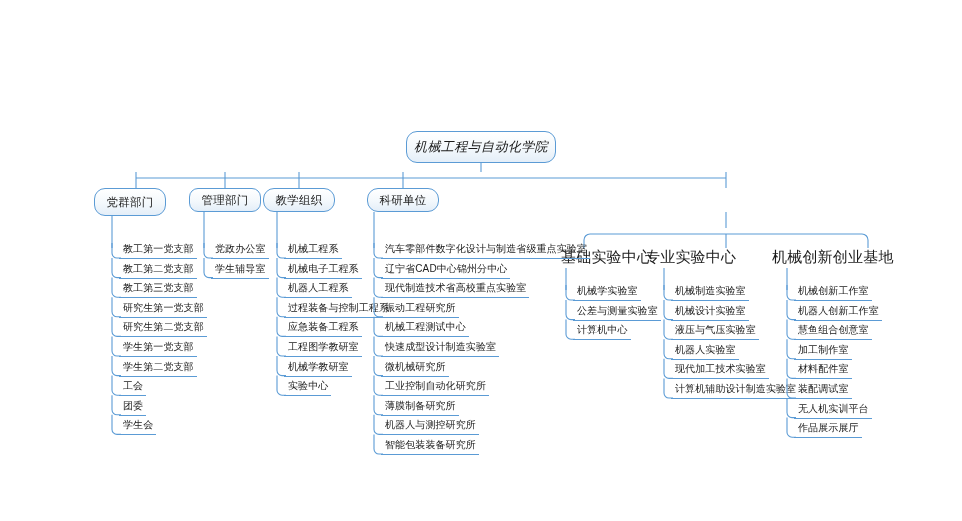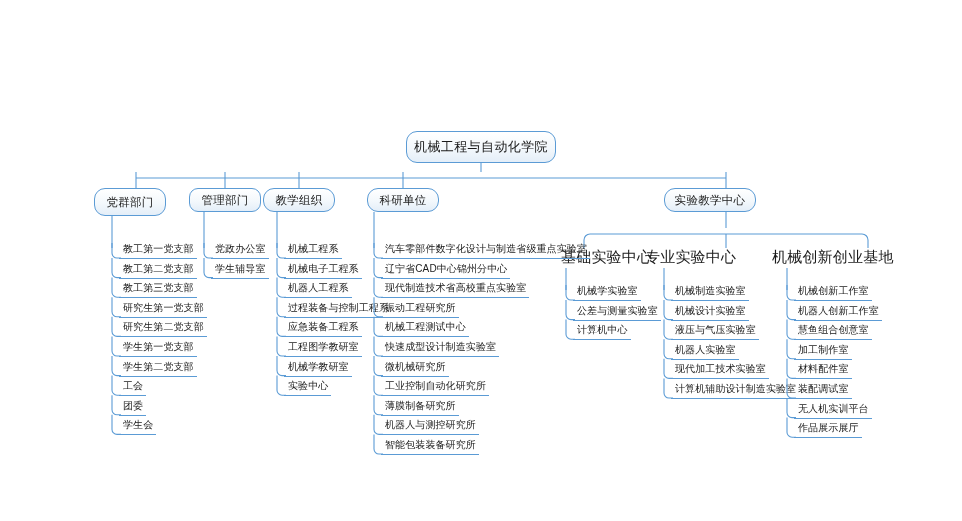--- a/index.html
+++ b/index.html
@@ -104,38 +104,35 @@
     <path d="M584,240 L584,248"></path>
     <path d="M726,234 L726,248"></path>
     <path d="M862,234 A6,6 0 0 1 868,240"></path>
     <path d="M868,240 L868,248"></path>
 
     <path d="M566,268 L566,290"></path>
     <path d="M664,268 L664,290"></path>
     <path d="M787,268 L787,290"></path>
   </svg>
 
-  <div class="node-box node-root" style="left:406px; top:131px; width:150px; height:32px;">
+  <div class="node-box node-root" style="left:406px; top:131px; width:150px; height:32px;font-style:italic;">
     <span>机械工程与自动化学院</span>
   </div>
 
   <div class="node-box node-l2" style="left:94px; top:188px; width:72px; height:28px;">
     <span>党群部门</span>
   </div>
   <div class="node-box node-l2" style="left:189px; top:188px; width:72px; height:24px;border-radius:9px;">
     <span>管理部门</span>
   </div>
   <div class="node-box node-l2" style="left:263px; top:188px; width:72px; height:24px;">
     <span>教学组织</span>
   </div>
   <div class="node-box node-l2" style="left:367px; top:188px; width:72px; height:24px;">
     <span>科研单位</span>
-  </div>
-  <div class="node-box node-l2" style="left:664px; top:188px; width:92px; height:24px;">
-    <span>实验教学中心</span>
   </div>
 
   <div class="subcenter" style="left:561px; top:248px; width:72px;">
     <span>基础实验中心</span>
   </div>
   <div class="subcenter" style="left:645px; top:248px; width:72px;">
     <span>专业实验中心</span>
   </div>
   <div class="subcenter" style="left:772px; top:248px; width:88px;">
     <span>机械创新创业基地</span>

